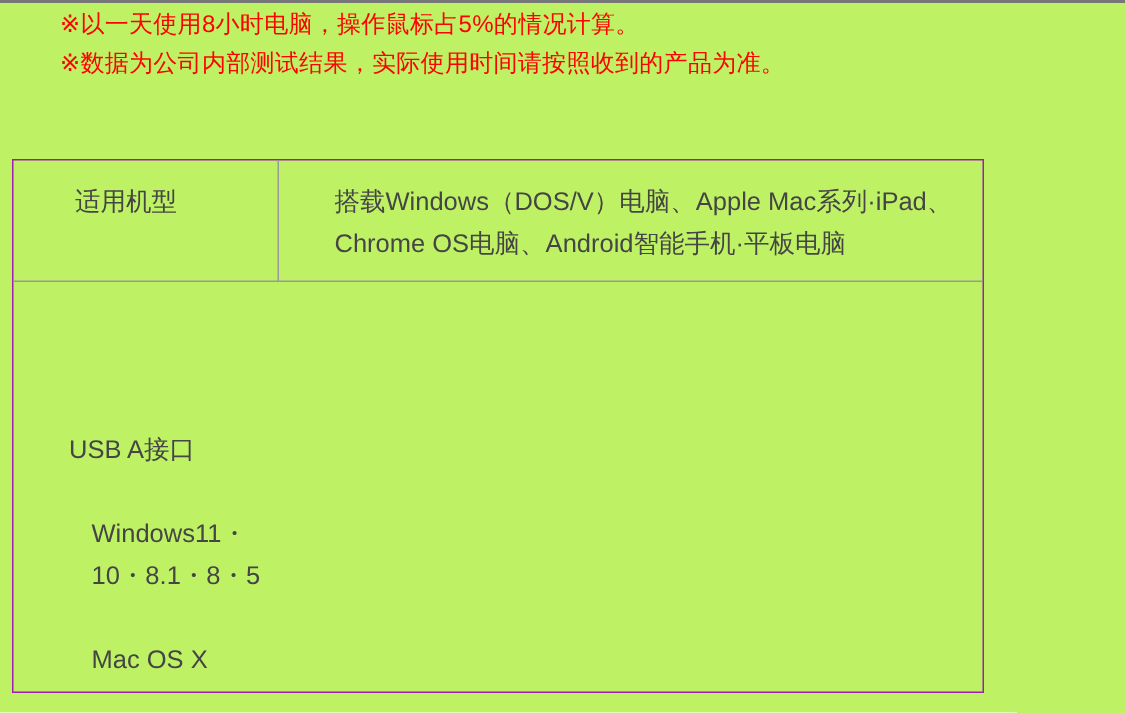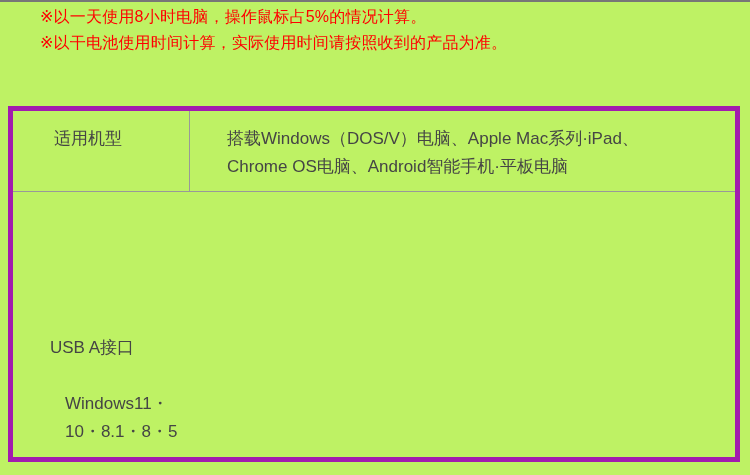--- a/index.html
+++ b/index.html
@@ -19,45 +19,45 @@
 
   .notes {
     position: absolute; left: 40px; top: 4px; right: 10px;
     font-size: 16px; line-height: 26px;
     color: #ff0000;
     letter-spacing: 0.2px;
   }
 
   .spec-table {
     position: absolute; left: 8px; top: 106px;
-    width: 732px; height: 356px;
-    border: 5px solid #a21caf;
+    width: 648px; height: 356px;
+    border: 1px solid #a21caf;
     color: #454545;
     font-size: 17px; line-height: 28px;
     display: grid;
     grid-template-columns: 177px 1fr;
     grid-template-rows: 81px 1fr;
   }
   .cell { overflow: hidden; }
   .label-cell { border-right: 1px solid #999999; padding: 14px 0 0 41px; }
   .row1 { border-bottom: 1px solid #999999; }
   .content-cell { padding: 14px 10px 0 37px; white-space: pre-line; }
-  .os-heading { white-space: pre-line; margin-top: 44px; }
+  .os-heading { white-space: pre-line; }
   .os-line { margin-left: 15px; white-space: pre-line; }
 </style>
 </head>
 <body>
 
 <div class="page">
 
   <div class="top-rule"></div>
 
   <div class="notes">
     <div class="note-line">※以一天使用8小时电脑，操作鼠标占5%的情况计算。</div>
-    <div class="note-line">※以干电池使用时间计算，实际使用时间请按照收到的产品为准。</div>
+    <div class="note-line">※数据为公司内部测试结果，实际使用时间请按照收到的产品为准。</div>
   </div>
 
   <div class="spec-table">
 
     <div class="cell label-cell row1">适用机型</div>
 
     <div class="cell content-cell row1">搭载Windows（DOS/V）电脑、Apple Mac系列·iPad、
 Chrome OS电脑、Android智能手机·平板电脑</div>
 
 

